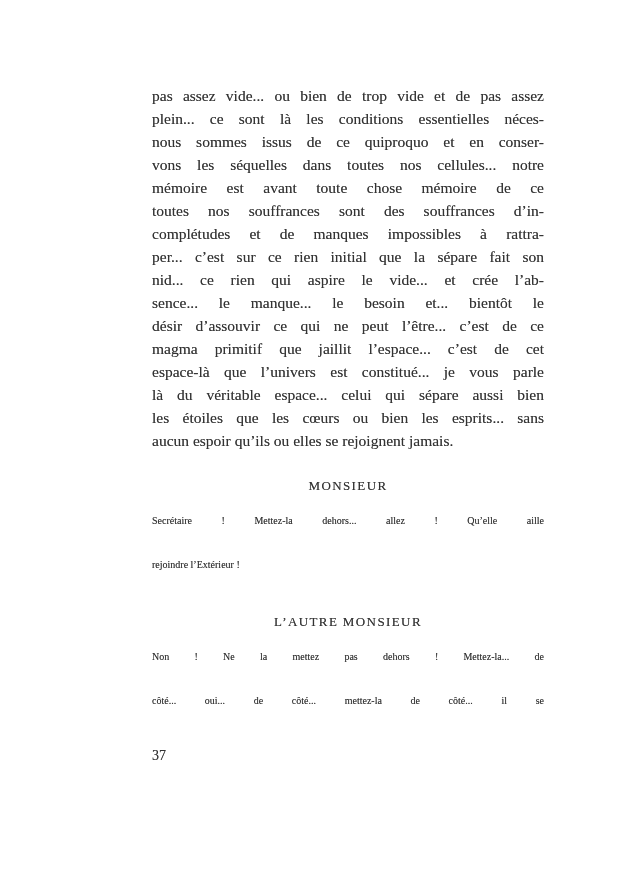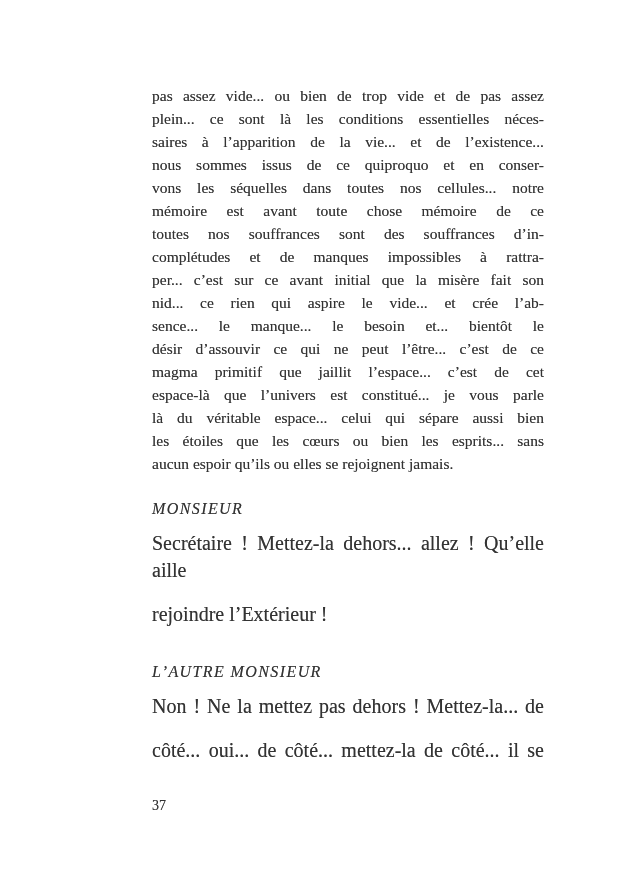--- a/index.html
+++ b/index.html
@@ -30,32 +30,32 @@
     text-align:justify;
     text-align-last:justify;
     text-shadow:0 0 0.4px rgba(45,45,45,0.55);
   }
   .paragraph .body-line:last-child{
     text-align-last:left;
     font-family:Liberation Serif, serif;
   }
   .speech .speaker{
     margin-top:26px;
-    font-size:16px;
+    font-size:13px;
     line-height:16px;
     letter-spacing:1.4px;
+    text-align:center;
     text-shadow:0 0 0.4px rgba(45,45,45,0.55);
-    font-style:italic;
   }
   .speech + .speech .speaker{
     margin-top:36px;
   }
   .dialogue{
     margin-top:13px;
-    font-size:20px;
+    font-size:10px;
     line-height:27px;
   }
   .dialogue .body-line:last-child{
     text-align-last:left;
     margin-top:17px;
   }
   .dialogue.continues .body-line:last-child{
     text-align-last:justify;
   }
   .page-number{
@@ -67,27 +67,26 @@
 </style>
 </head>
 <body>
 
 <div class="page">
   <div class="column">
 
     <div class="paragraph">
         <div class="body-line">pas assez vide... ou bien de trop vide et de pas assez</div>
         <div class="body-line">plein... ce sont là les conditions essentielles néces-</div>
-        <div class="body-line">saires à l’apparition de la vie... et de l’existence...</div>
         <div class="body-line">nous sommes issus de ce quiproquo et en conser-</div>
         <div class="body-line">vons les séquelles dans toutes nos cellules... notre</div>
         <div class="body-line">mémoire est avant toute chose mémoire de ce</div>
         <div class="body-line">toutes nos souffrances sont des souffrances d’in-</div>
         <div class="body-line">complétudes et de manques impossibles à rattra-</div>
-        <div class="body-line">per... c’est sur ce avant initial que la misère fait son</div>
+        <div class="body-line">per... c’est sur ce rien initial que la sépare fait son</div>
         <div class="body-line">nid... ce rien qui aspire le vide... et crée l’ab-</div>
         <div class="body-line">sence... le manque... le besoin et... bientôt le</div>
         <div class="body-line">désir d’assouvir ce qui ne peut l’être... c’est de ce</div>
         <div class="body-line">magma primitif que jaillit l’espace... c’est de cet</div>
         <div class="body-line">espace-là que l’univers est constitué... je vous parle</div>
         <div class="body-line">là du véritable espace... celui qui sépare aussi bien</div>
         <div class="body-line">les étoiles que les cœurs ou bien les esprits... sans</div>
         <div class="body-line">aucun espoir qu’ils ou elles se rejoignent jamais.</div>
       </div>
 

